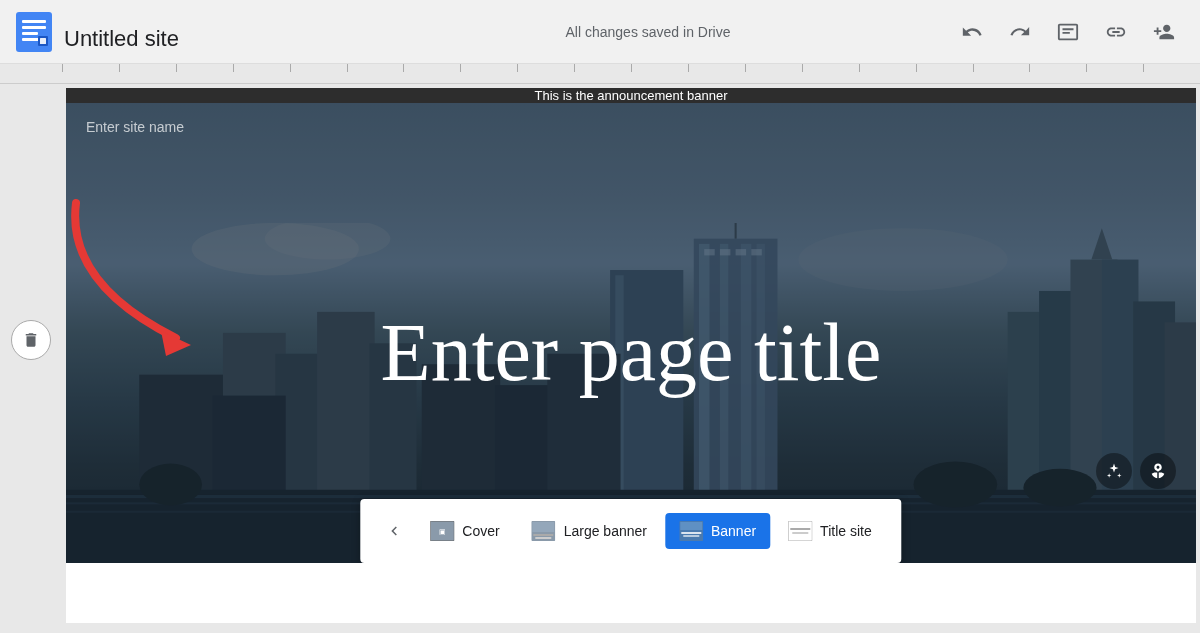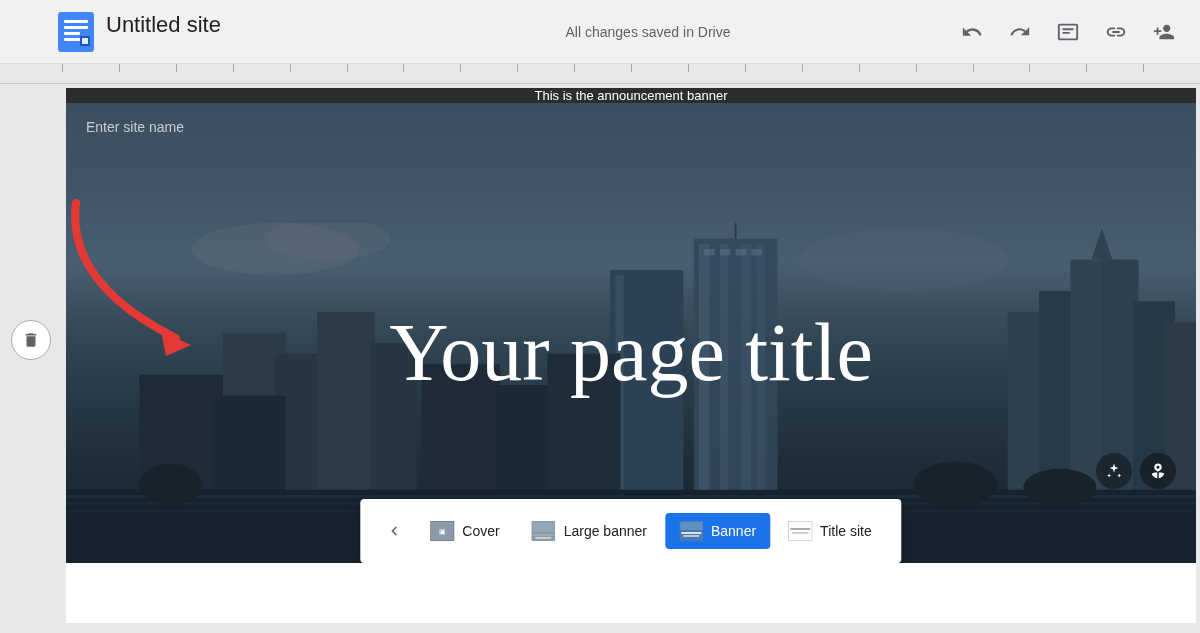--- a/index.html
+++ b/index.html
@@ -16,24 +16,23 @@
       display: flex;
       align-items: center;
       background: #f1f1f1;
       height: 64px;
       padding: 0 16px;
       border-bottom: 1px solid #ddd;
       position: relative;
     }
     .toolbar-left {
       display: flex;
-      align-items: flex-start;
+      align-items: flex-end;
       gap: 12px;
       flex: 1;
-      margin-left: 42px;
     }
     .site-icon {
       width: 36px;
       height: 40px;
     }
     .site-title {
       font-size: 22px;
       font-weight: 400;
       color: #202124;
     }
@@ -453,21 +452,21 @@
 
             <path d="M 40 20 Q 30 100 140 155" stroke="#e53935" stroke-width="8" fill="none" stroke-linecap="round"></path>
 
             <polygon points="125,148 155,162 130,173" fill="#e53935"></polygon>
           </svg>
         </div>
 
         <div class="site-name-label">Enter site name</div>
 
         <div class="hero-title">
-          <span>Your page title</span>
+          <span>Enter page title</span>
         </div>
 
         <div class="hero-bottom-icons">
           <button class="hero-action-btn" title="Sparkle/Magic">
             <svg width="18" height="18" viewBox="0 0 24 24" fill="white">
                 <path d="M12 2l1.5 4.5L18 8l-4.5 1.5L12 14l-1.5-4.5L6 8l4.5-1.5L12 2zM5.5 15l.75 2.25L8.5 18l-2.25.75L5.5 21l-.75-2.25L2.5 18l2.25-.75L5.5 15zM19 15l.75 2.25L22 18l-2.25.75L19 21l-.75-2.25L16 18l2.25-.75L19 15z"></path>
               </svg>
           </button>
           <button class="hero-action-btn" title="Anchor">
             <svg width="18" height="18" viewBox="0 0 24 24" fill="white">

